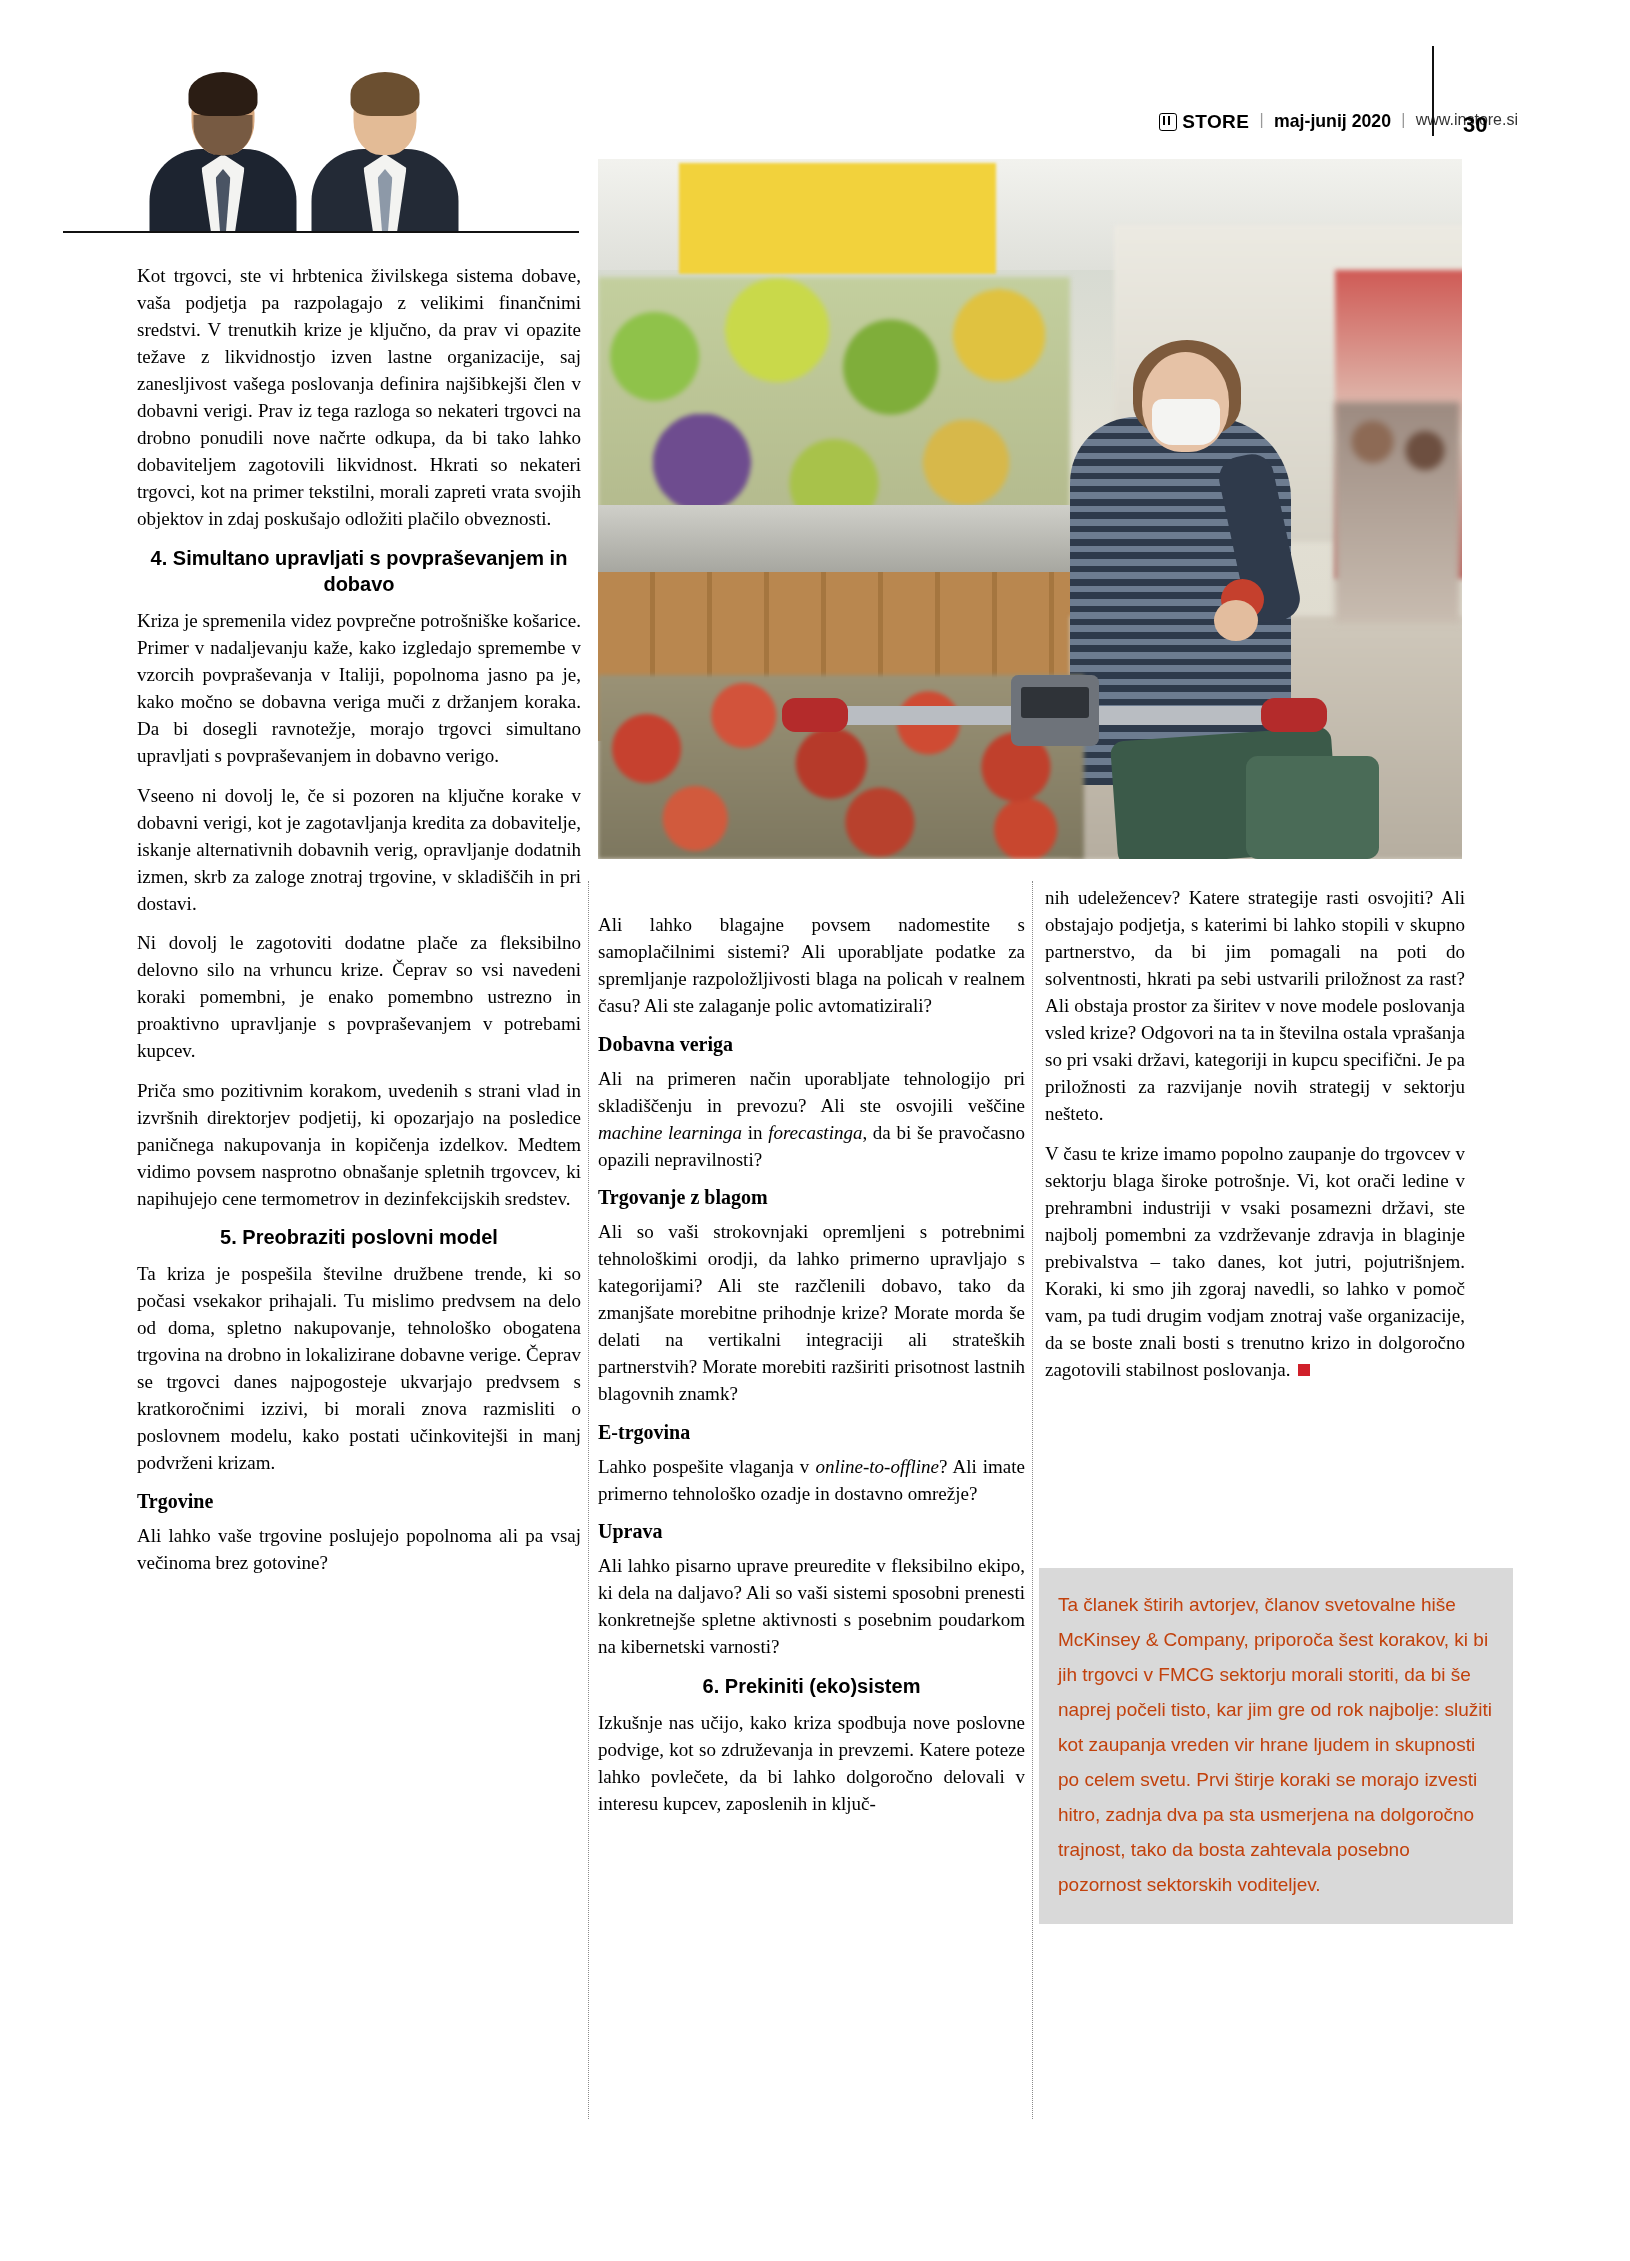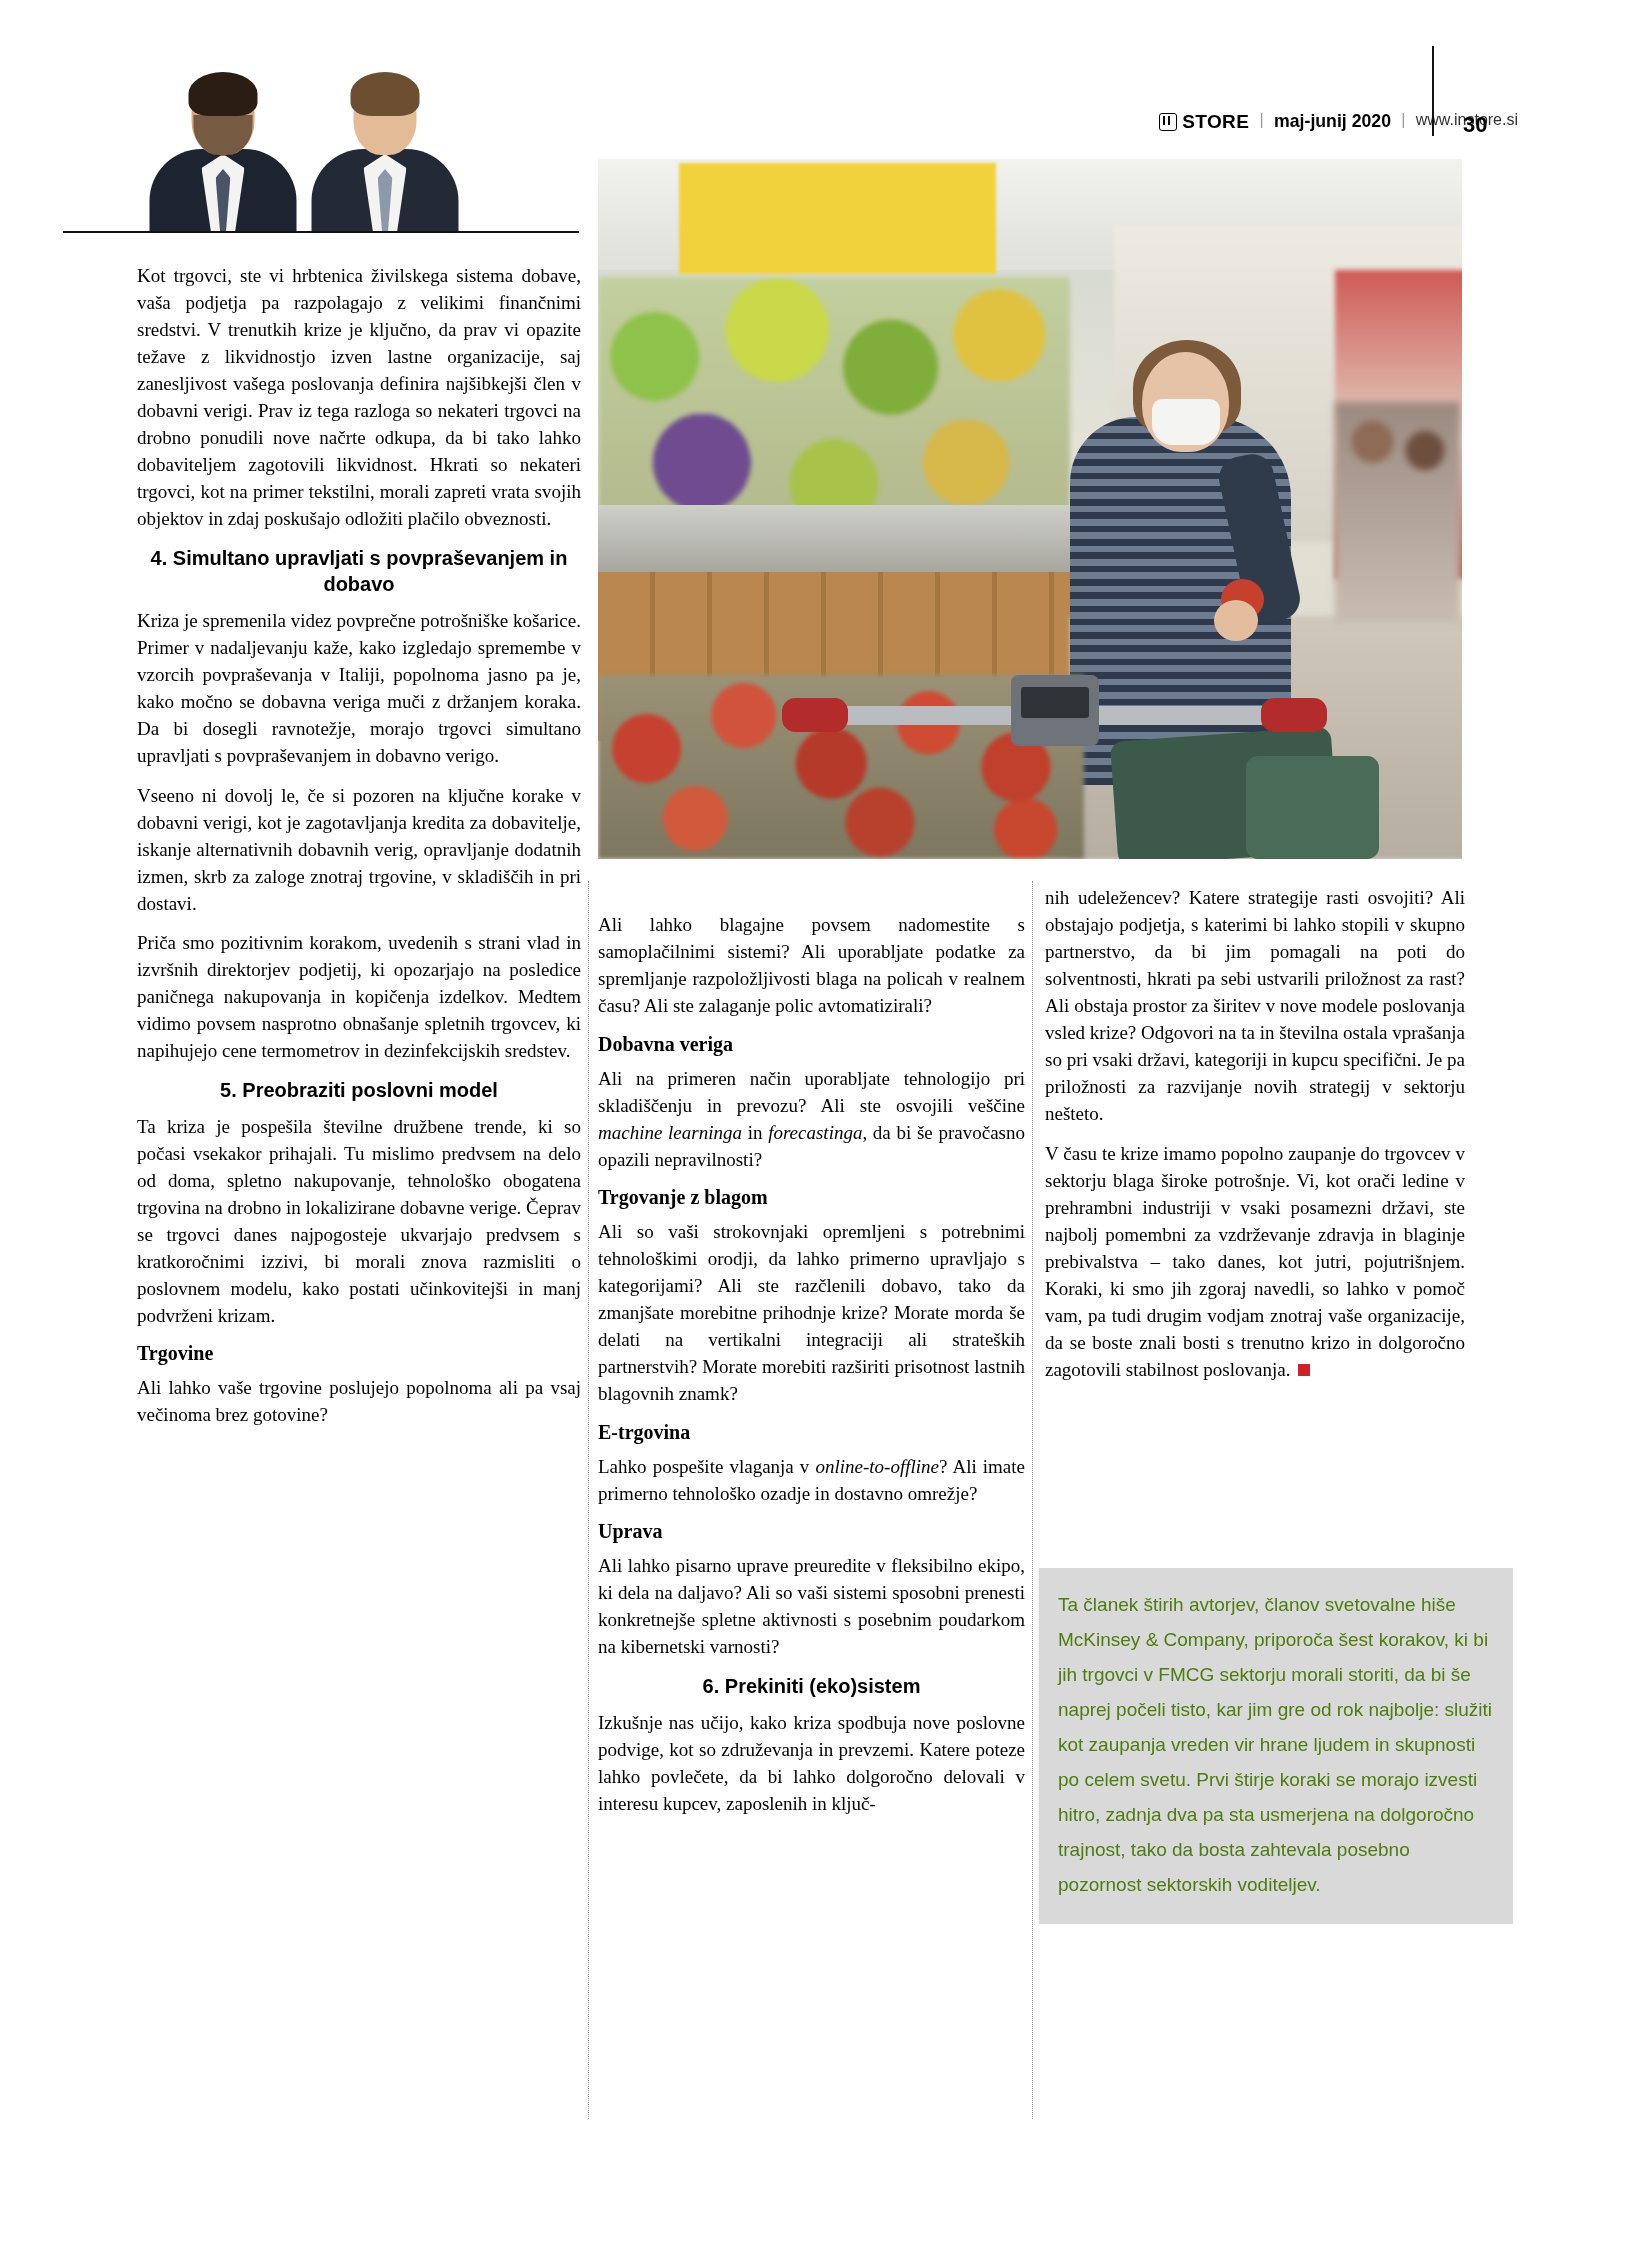--- a/index.html
+++ b/index.html
@@ -383,21 +383,21 @@
     position: absolute;
     left: 1039px;
     top: 1568px;
     width: 436px;
     padding: 19px 19px 22px 19px;
     background: #d9d9d9;
     font-family: "Liberation Sans", sans-serif;
     font-size: 19px;
     line-height: 35px;
     text-align: left;
-    color: #4d7c0f;
+    color: #c2410c;
   }
 </style>
 </head>
 <body>
 
 <div class="header">
   <div class="header-logo">
     <span class="logo-mark"></span>
     <span>STORE</span>
   </div>
@@ -455,20 +455,21 @@
 </div>
 
 <div class="vrule" id="vr1"></div>
 <div class="vrule" id="vr2"></div>
 
 <div class="col" id="col1">
     <p>Kot trgovci, ste vi hrbtenica živilskega sistema dobave, vaša podjetja pa razpolagajo z velikimi finančnimi sredstvi. V trenutkih krize je ključno, da prav vi opazite težave z likvidnostjo izven lastne organizacije, saj zanesljivost vašega poslovanja definira najšibkejši člen v dobavni verigi. Prav iz tega razloga so nekateri trgovci na drobno ponudili nove načrte odkupa, da bi tako lahko dobaviteljem zagotovili likvidnost. Hkrati so nekateri trgovci, kot na primer tekstilni, morali zapreti vrata svojih objektov in zdaj poskušajo odložiti plačilo obveznosti.</p>
     <h3>4. Simultano upravljati s povpraševanjem in dobavo</h3>
     <p>Kriza je spremenila videz povprečne potrošniške košarice. Primer v nadaljevanju kaže, kako izgledajo spremembe v vzorcih povpraševanja v Italiji, popolnoma jasno pa je, kako močno se dobavna veriga muči z držanjem koraka. Da bi dosegli ravnotežje, morajo trgovci simultano upravljati s povpraševanjem in dobavno verigo.</p>
     <p>Vseeno ni dovolj le, če si pozoren na ključne korake v dobavni verigi, kot je zagotavljanja kredita za dobavitelje, iskanje alternativnih dobavnih verig, opravljanje dodatnih izmen, skrb za zaloge znotraj trgovine, v skladiščih in pri dostavi.</p>
+    <p>Ni dovolj le zagotoviti dodatne plače za fleksibilno delovno silo na vrhuncu krize. Čeprav so vsi navedeni koraki pomembni, je enako pomembno ustrezno in proaktivno upravljanje s povpraševanjem v potrebami kupcev.</p>
     <p>Priča smo pozitivnim korakom, uvedenih s strani vlad in izvršnih direktorjev podjetij, ki opozarjajo na posledice paničnega nakupovanja in kopičenja izdelkov. Medtem vidimo povsem nasprotno obnašanje spletnih trgovcev, ki napihujejo cene termometrov in dezinfekcijskih sredstev.</p>
     <h3>5. Preobraziti poslovni model</h3>
     <p>Ta kriza je pospešila številne družbene trende, ki so počasi vsekakor prihajali. Tu mislimo predvsem na delo od doma, spletno nakupovanje, tehnološko obogatena trgovina na drobno in lokalizirane dobavne verige. Čeprav se trgovci danes najpogosteje ukvarjajo predvsem s kratkoročnimi izzivi, bi morali znova razmisliti o poslovnem modelu, kako postati učinkovitejši in manj podvrženi krizam.</p>
     <h4>Trgovine</h4>
     <p>Ali lahko vaše trgovine poslujejo popolnoma ali pa vsaj večinoma brez gotovine?</p>
   </div>
 <div class="col" id="col2">
     <p>Ali lahko blagajne povsem nadomestite s samoplačilnimi sistemi? Ali uporabljate podatke za spremljanje razpoložljivosti blaga na policah v realnem času? Ali ste zalaganje polic avtomatizirali?</p>
     <h4>Dobavna veriga</h4>
     <p>Ali na primeren način uporabljate tehnologijo pri skladiščenju in prevozu? Ali ste osvojili veščine <em>machine learninga</em> in <em>forecastinga</em>, da bi še pravočasno opazili nepravilnosti?</p>

